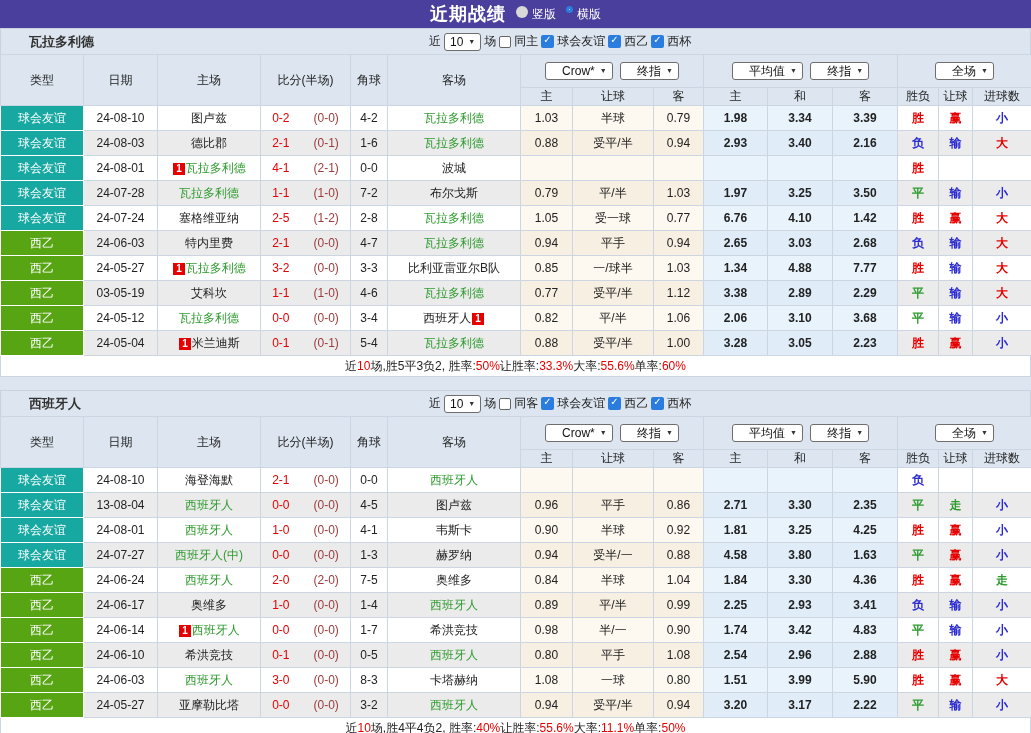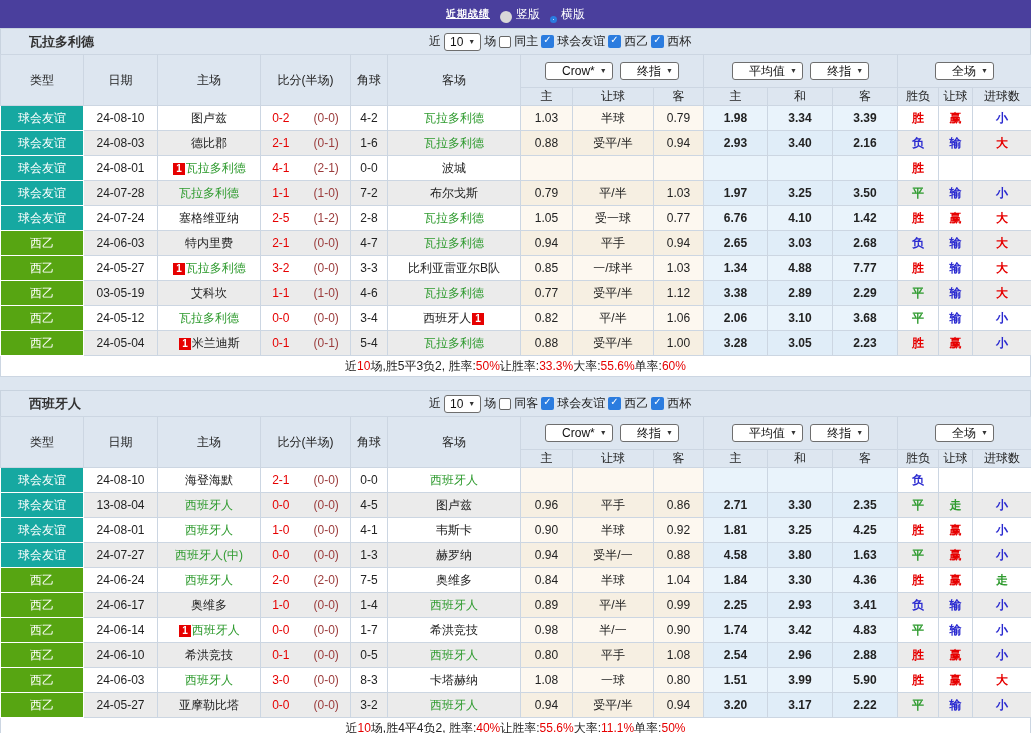--- a/index.html
+++ b/index.html
@@ -7,22 +7,22 @@
   body {
     width:1031px;
     font-family:"Liberation Sans","DejaVu Sans",sans-serif;
     font-size:12px; color:#222; background:#fff;
   }
   
   .banner {
     height:28px; background:#4a3f9d; color:#fff;
     display:flex; align-items:center; justify-content:center; gap:10px;
   }
-  .banner .title { font-weight:bold; font-size:10px; letter-spacing:1px;text-decoration:underline; }
-  .radio-opt { display:inline-flex; align-items:flex-end; gap:4px; font-size:12px; }
+  .banner .title { font-weight:bold; font-size:18px; letter-spacing:1px; }
+  .radio-opt { display:inline-flex; align-items:flex-start; gap:4px; font-size:12px; }
   .radio { display:inline-block; border-radius:50%; }
   .radio.plain { width:12px; height:12px; background:#d8d8d8; }
   .radio.ring  { width:7px;  height:7px;  background:#fff; border:3px solid #2b7cdf; }
   
   .strip { height:13px; background:#dde6f0; }
   .section-head {
     height:26px; background:#dde6f0; position:relative;
     display:flex; align-items:center;
     border:1px solid #c8d3df; border-bottom:none;
   }

